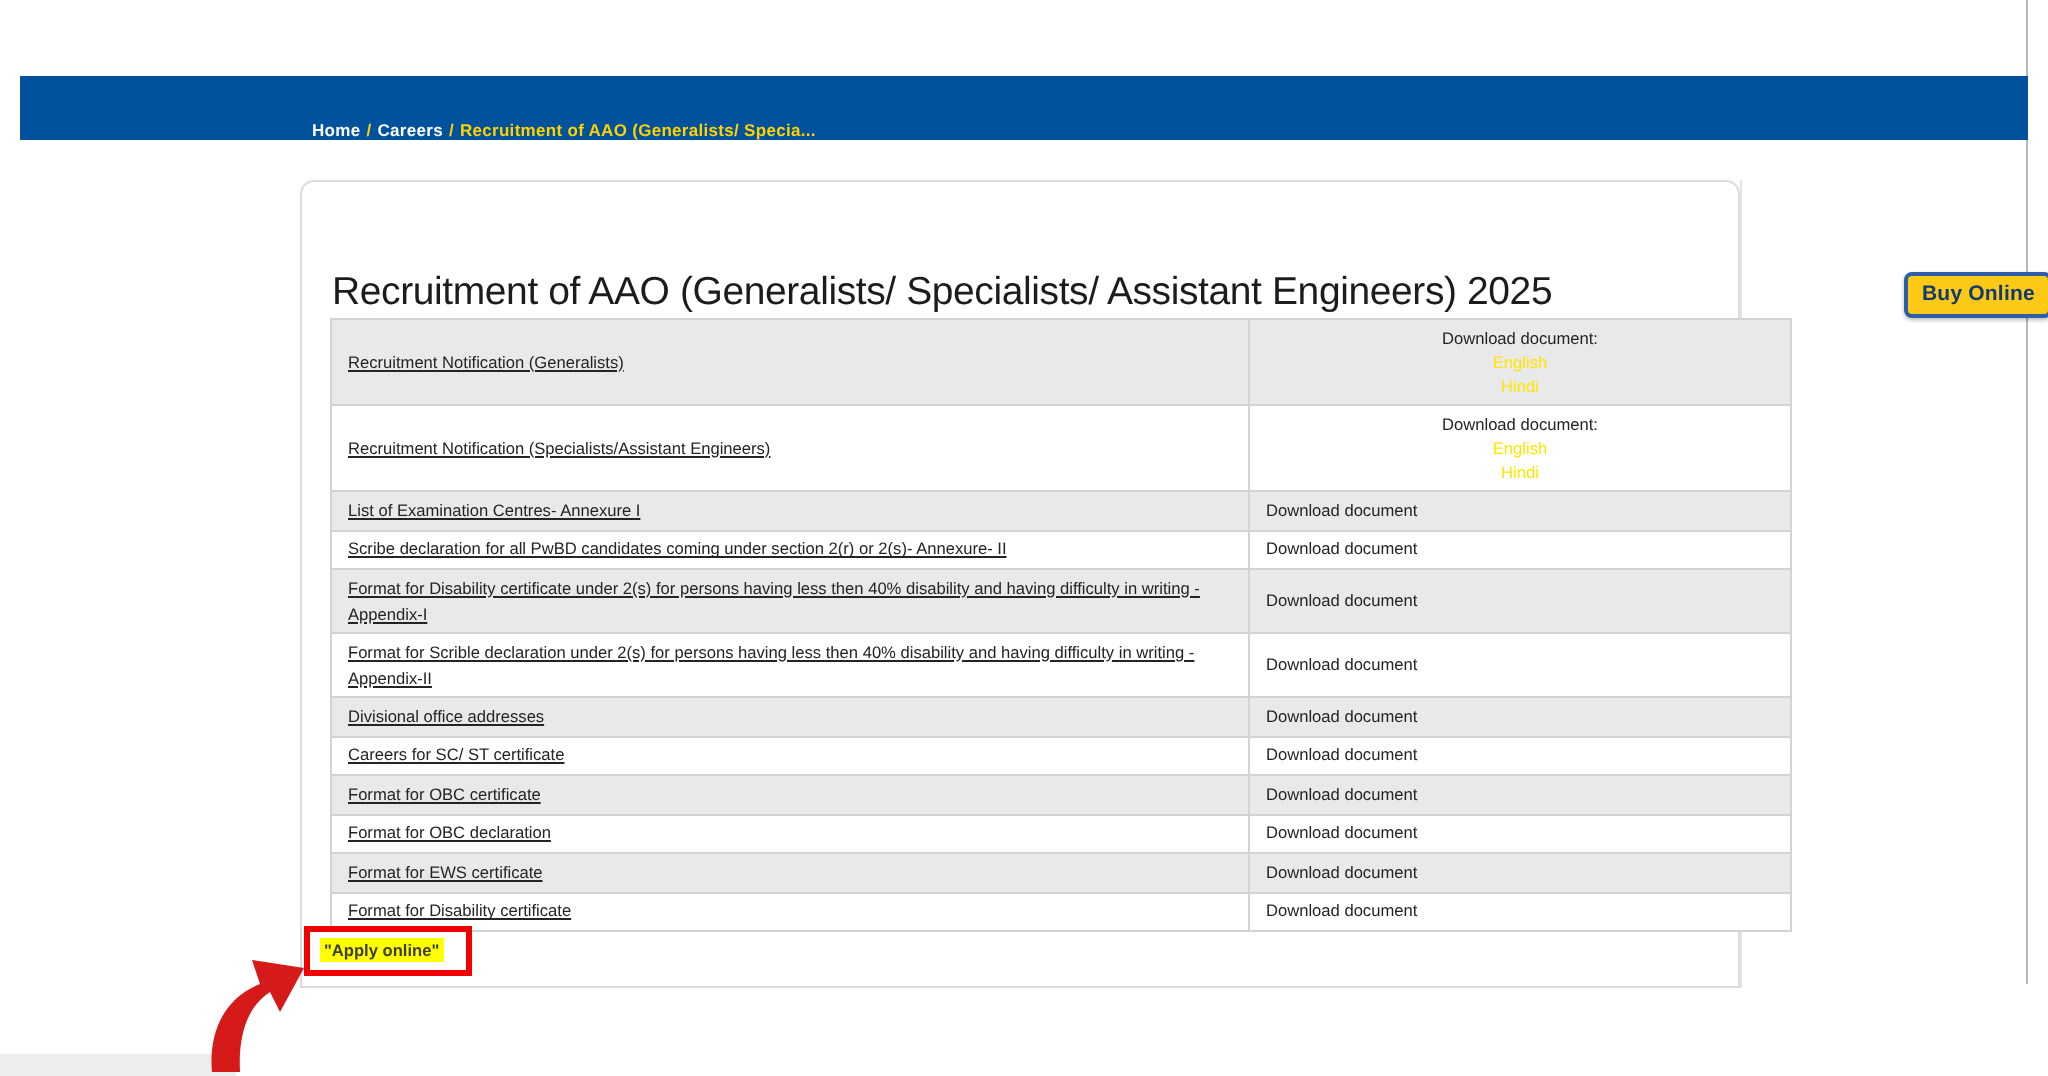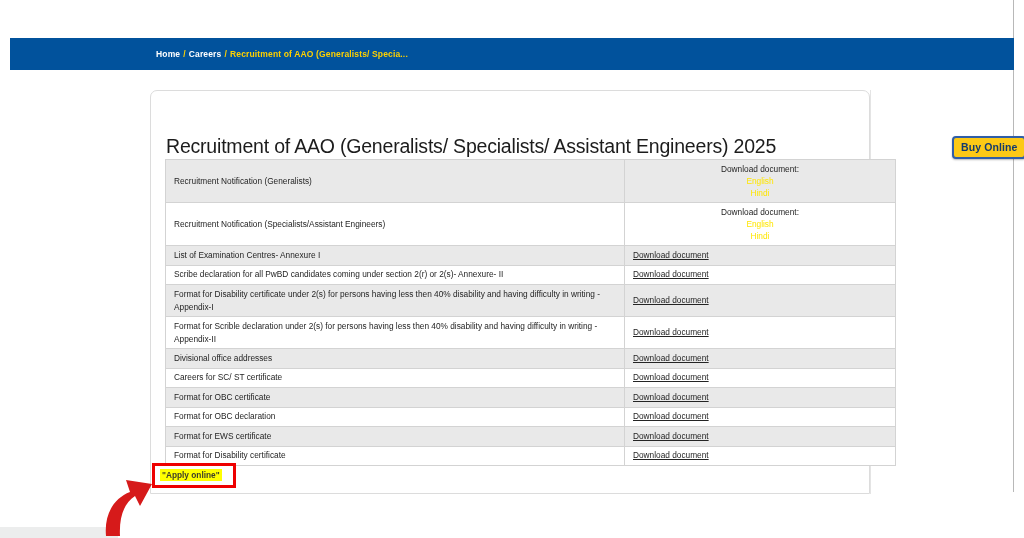--- a/index.html
+++ b/index.html
@@ -50,21 +50,21 @@
     background: #eceded;
   }
 
   
   #breadcrumb-bar {
     position: absolute;
     left: 10px; top: 38px;
     width: 1004px; height: 32px;
     background: #01529c;
     display: flex;
-    align-items: center;
+    align-items: flex-end;
   }
   #breadcrumb {
     margin-left: 146px;
     font-size: 8.5px;
     font-weight: bold;
     letter-spacing: 0.15px;
     white-space: nowrap;
     display: flex;
     align-items: center;
     gap: 3px;
@@ -106,27 +106,27 @@
   #doc-table td {
     border: 1px solid #d3d3d3;
     padding: 0 8px;
     vertical-align: middle;
     font-size: 8.3px;
     color: #242424;
     line-height: 1.55;
   }
   #doc-table tr.alt td { background: #e9e9e9; }
   #doc-table tr.plain td { background: #ffffff; }
-  #doc-table td.col-label { width: 442px; }
+  #doc-table td.col-label { width: 442px; text-decoration: underline; }
   #doc-table td.col-action { width: 254px; }
   .row-tall td { height: 42px; }
   .row-mid  td { height: 31px; }
   .row-small td { height: 18.5px; }
   .label-text { display: block; }
-  .dl-plain { color: #242424; text-decoration: underline; }
+  .dl-plain { color: #242424; }
   .dl-head { color: #242424; display: block; text-align: center; }
   .dl-lang {
     color: #ffe600;
     display: block;
     line-height: 1.45;
     text-align: center;
   }
 
   
   #apply-box {

